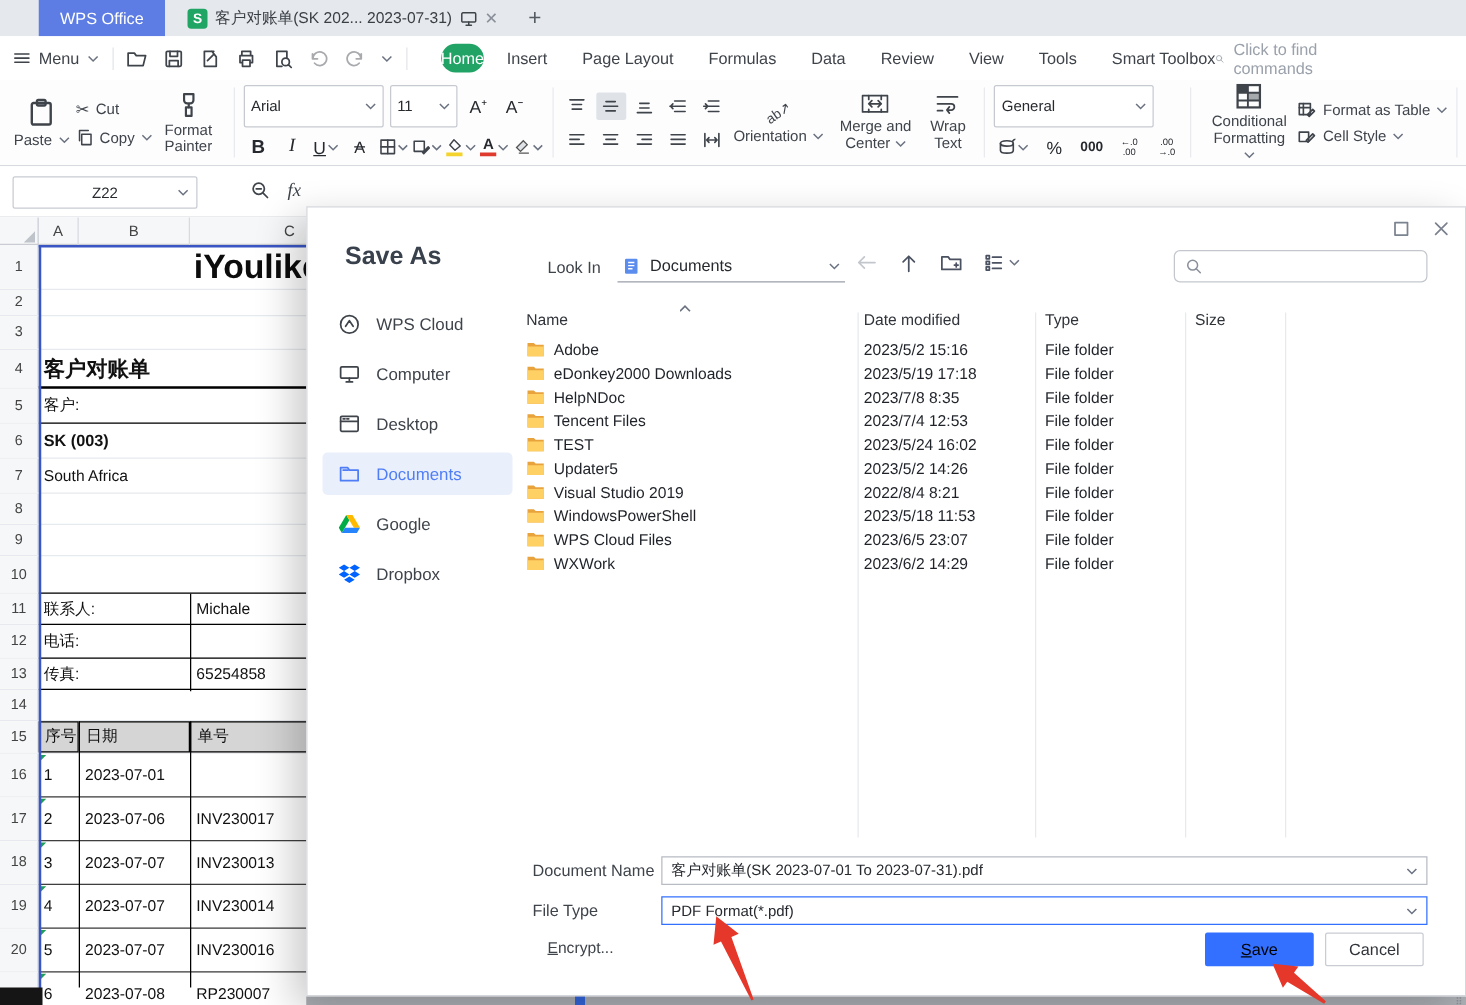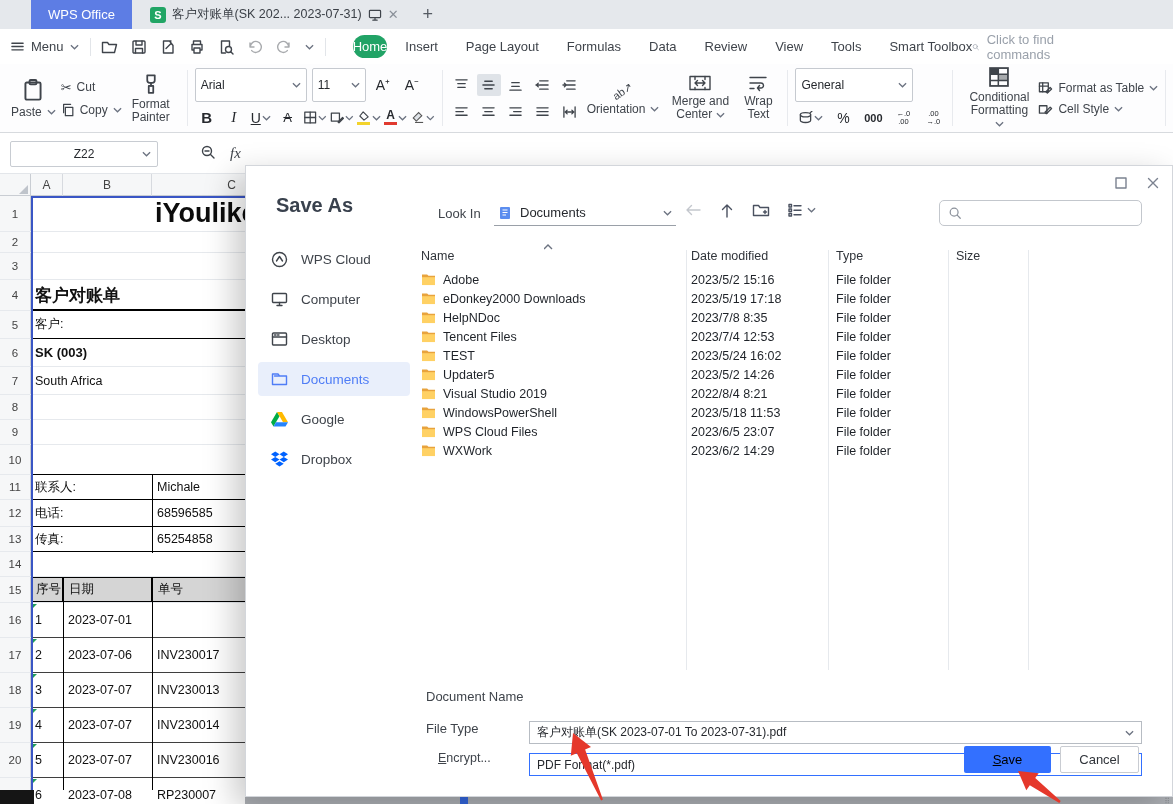--- a/index.html
+++ b/index.html
@@ -98,21 +98,21 @@
   .srchbox { position:absolute; left:693px; top:34px; width:203px; height:26px; border:1px solid #c3c7cd; border-radius:5px; display:flex; align-items:center; padding:0 8px; }
   .side-item { position:absolute; left:12px; width:152px; height:34px; display:flex; align-items:center; gap:13px; padding-left:13px; font-size:13.5px; color:#3f444b; }
   .side-item.sel { background:#e9effb; border-radius:4px; color:#4f7df6; }
   .list-hdr { position:absolute; top:83px; font-size:12.5px; color:#30343a; }
   .col-div { position:absolute; top:84px; height:420px; width:1px; background:#e6e9ed; }
   .flist { position:absolute; left:170px; top:104px; width:690px; }
   .frow { display:grid; grid-template-columns:270px 142px 120px 80px; height:19px; align-items:center; font-size:12.5px; color:#1f2329; }
   .fname { display:flex; align-items:center; gap:7px; padding-left:5px; }
   .fdate { padding-left:5px; } .ftype { padding-left:8px; } .fsize { padding-left:8px; }
   .fld-label { position:absolute; left:180px; font-size:13px; }
-  .fld { position:absolute; left:283px; width:613px; height:23px; border:1px solid #b7bcc3; display:flex; align-items:center; justify-content:space-between; padding:0 7px; font-size:12px; color:#26292e; background:#fff;margin-top:36px; }
+  .fld { position:absolute; left:283px; width:613px; height:23px; border:1px solid #b7bcc3; display:flex; align-items:center; justify-content:space-between; padding:0 7px; font-size:12px; color:#26292e; background:#fff; }
   .fld.focus { border:1.5px solid #3370ff; }
   .encrypt { position:absolute; left:192px; top:585px; font-size:12.5px; color:#3f444b; display:inline-block; }
   .encrypt::first-letter, .savebtn span::first-letter { text-decoration:underline; }
   .savebtn { position:absolute; left:718px; top:580px; width:87px; height:27px; background:#3370ff; border-radius:2px; color:#000000; font-size:13px; display:flex; align-items:center; justify-content:center; }
   .savebtn span { display:inline-block; }
   .cancelbtn { position:absolute; left:814px; top:580px; width:79px; height:27px; background:#fff; border:1px solid #c9ccd2; border-radius:2px; color:#30343a; font-size:13px; display:flex; align-items:center; justify-content:center; }
   .bottom-strip { position:absolute; left:245px; top:797px; width:928px; height:7px; background:#aeb1b6; z-index:9; }
   .bottom-strip i { position:absolute; left:215px; top:0; width:8px; height:7px; background:#3366dd; }
   .grip { position:absolute; right:3px; top:0; color:#8d9096; font-size:8px; }
   .arrow { position:absolute; z-index:20; }
@@ -407,21 +407,21 @@
     </div>
     <div class="bigbtn" style="width:44px">
       <svg class="ic" width="20" height="17" viewBox="0 0 20 17">
           <path d="M2 2.5h16M2 8h11a2.5 2.5 0 0 1 0 5h-3M11.5 10.5L9.5 13l2 2.5M2 13.5h4"></path>
         </svg>
       <span class="rlabel">Wrap Text</span>
     </div>
     <div class="rsep"></div>
 
     <div class="stackcol" style="gap:5px">
-      <div class="combo" style="width:118px">
+      <div class="combo" style="width:128px">
           <span>General</span>
           <svg class="chev" viewBox="0 0 10 6">
             <path d="M1 1l4 4 4-4"></path>
           </svg>
         </div>
       <div style="display:flex; gap:6px; align-items:center;">
         <span class="iconbtn" style="width:30px">
             <svg class="ic" width="15" height="14" viewBox="0 0 16 15">
               <ellipse cx="8" cy="4" rx="5.5" ry="2.3"></ellipse>
               <path d="M2.5 4v6c0 1.3 2.5 2.3 5.5 2.3s5.5-1 5.5-2.3V4M13 2l2-2"></path>
@@ -544,21 +544,20 @@
         </div>
       <div class="srow r11">
           <div class="rh">11</div>
           <div class="cell cab">联系人:</div>
           <div class="cell cc">Michale</div>
           <i class="bline"></i>
         </div>
       <div class="srow r12">
           <div class="rh">12</div>
           <div class="cell cab">电话:</div>
-          <div class="cell cc">68596585</div>
           <i class="bline"></i>
         </div>
       <div class="srow r13">
           <div class="rh">13</div>
           <div class="cell cab">传真:</div>
           <div class="cell cc">65254858</div>
           <i class="bline"></i>
         </div>
       <div class="srow r14">
           <div class="rh">14</div>

